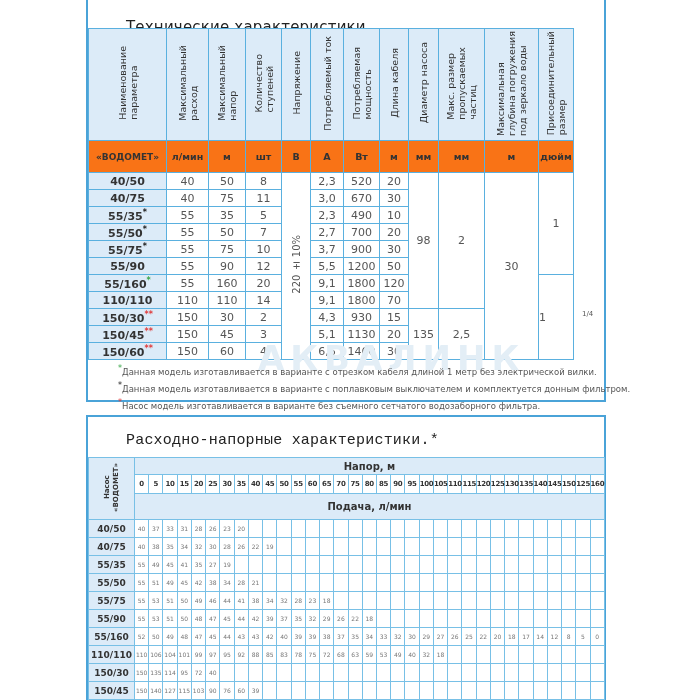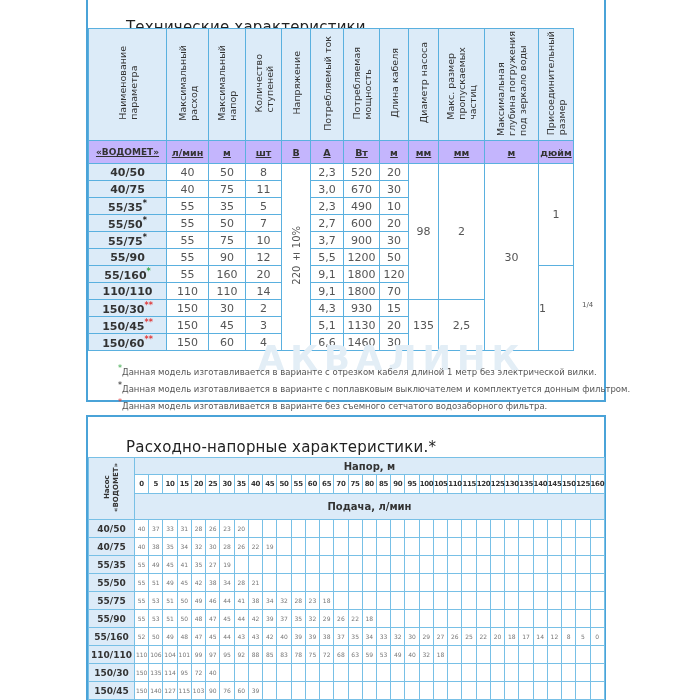--- a/index.html
+++ b/index.html
@@ -5,29 +5,29 @@
   * { box-sizing: border-box; margin: 0; padding: 0; }
   html, body { width: 700px; height: 700px; background: #ffffff; overflow: hidden; }
   body { font-family: "DejaVu Sans", sans-serif; color: #444; position: relative; }
 
   .frame { position: absolute; left: 86px; width: 520px; border: 2px solid #4aa3d8; background: #fff; }
   .frame.top { top: -2px; height: 404px; border-top: none; }
   .frame.bottom { top: 415px; height: 290px; border-bottom: none; }
 
   .sec-title { position: absolute; font-size: 15px; color: #222; letter-spacing: 0.2px; font-family: "DejaVu Sans", sans-serif; }
   .frame.top .sec-title { left: 38px; top: 20px; }
-  .frame.bottom .sec-title { left: 38px; top: 21px; }
+  .frame.bottom .sec-title { left: 38px; top: 15px; font-family: Liberation Mono, monospace; }
 
   
   table { border-collapse: collapse; }
   .tech { position: absolute; left: 0px; top: 30px; width: 484px; table-layout: fixed; font-size: 11px; }
   .tech td, .tech th { border: 1px solid #5ab0df; text-align: center; vertical-align: middle; font-weight: normal; color: #555; }
   .tech thead th { background: #dcebf8; height: 112px; padding: 0; }
   .tech thead th .rot { display: inline-block; writing-mode: vertical-rl; transform: rotate(180deg); font-size: 9.5px; line-height: 11px; color: #333; text-align: left; white-space: pre-line; }
-  .tech .units td { background: #c4b5fd; height: 23px; font-size: 9.5px; color: #333; font-weight: bold; border-top: 1px dotted #7bbfe6; text-decoration: underline; }
+  .tech .units td { background: #f97316; height: 32px; font-size: 9.5px; color: #333; font-weight: bold; border-top: 1px dotted #7bbfe6; }
   .tech .units td.first { font-size: 9px; }
   .tech tbody td { height: 17px; font-size: 11px; }
   .tech tbody td.model { background: #dcebf8; font-weight: bold; color: #333; font-size: 11px; }
   .tech td.volt .rot { display: inline-block; writing-mode: vertical-rl; transform: rotate(180deg); font-size: 10px; color: #555; }
   .tech td.merged { background: #fff; }
   .mark-green { color: #3aa64a; font-size: 8px; vertical-align: super; }
   .mark-black { color: #222; font-size: 8px; vertical-align: super; }
   .mark-red { color: #e03a3a; font-size: 8px; vertical-align: super; }
   .sup { font-size: 7px; vertical-align: super; margin-left: 36px; }
 
@@ -142,21 +142,21 @@
           <td>2,3</td>
           <td>490</td>
           <td>10</td>
         </tr>
         <tr>
           <td class="model"><span>55/50</span><span class="mark-black">*</span></td>
           <td>55</td>
           <td>50</td>
           <td>7</td>
           <td>2,7</td>
-          <td>600</td>
+          <td>700</td>
           <td>20</td>
         </tr>
         <tr>
           <td class="model"><span>55/75</span><span class="mark-black">*</span></td>
           <td>55</td>
           <td>75</td>
           <td>10</td>
           <td>3,7</td>
           <td>900</td>
           <td>30</td>
@@ -219,21 +219,21 @@
           <td>30</td>
         </tr>
       </tbody>
   </table>
 
   <div class="watermark">АКВАЛИНК</div>
 
   <div class="notes">
     <div class="n"><span class="m" style="color:#3aa64a">*</span><span>Данная модель изготавливается в варианте с отрезком кабеля длиной 1 метр без электрической вилки.</span></div>
     <div class="n"><span class="m" style="color:#222">*</span><span>Данная модель изготавливается в варианте с поплавковым выключателем и комплектуется донным фильтром.</span></div>
-    <div class="n"><span class="m" style="color:#e03a3a">*</span><span>Данная модель изготавливается в варианте без съемного сетчатого водозаборного фильтра.</span></div>
+    <div class="n"><span class="m" style="color:#e03a3a">*</span><span>Насос модель изготавливается в варианте без съемного сетчатого водозаборного фильтра.</span></div>
   </div>
 </div>
 
 <div class="frame bottom">
   <div class="sec-title">Расходно-напорные характеристики.*</div>
 
   <table class="flow">
     <colgroup id="flow-cols">
         <col style="width:46px">
         <col>

